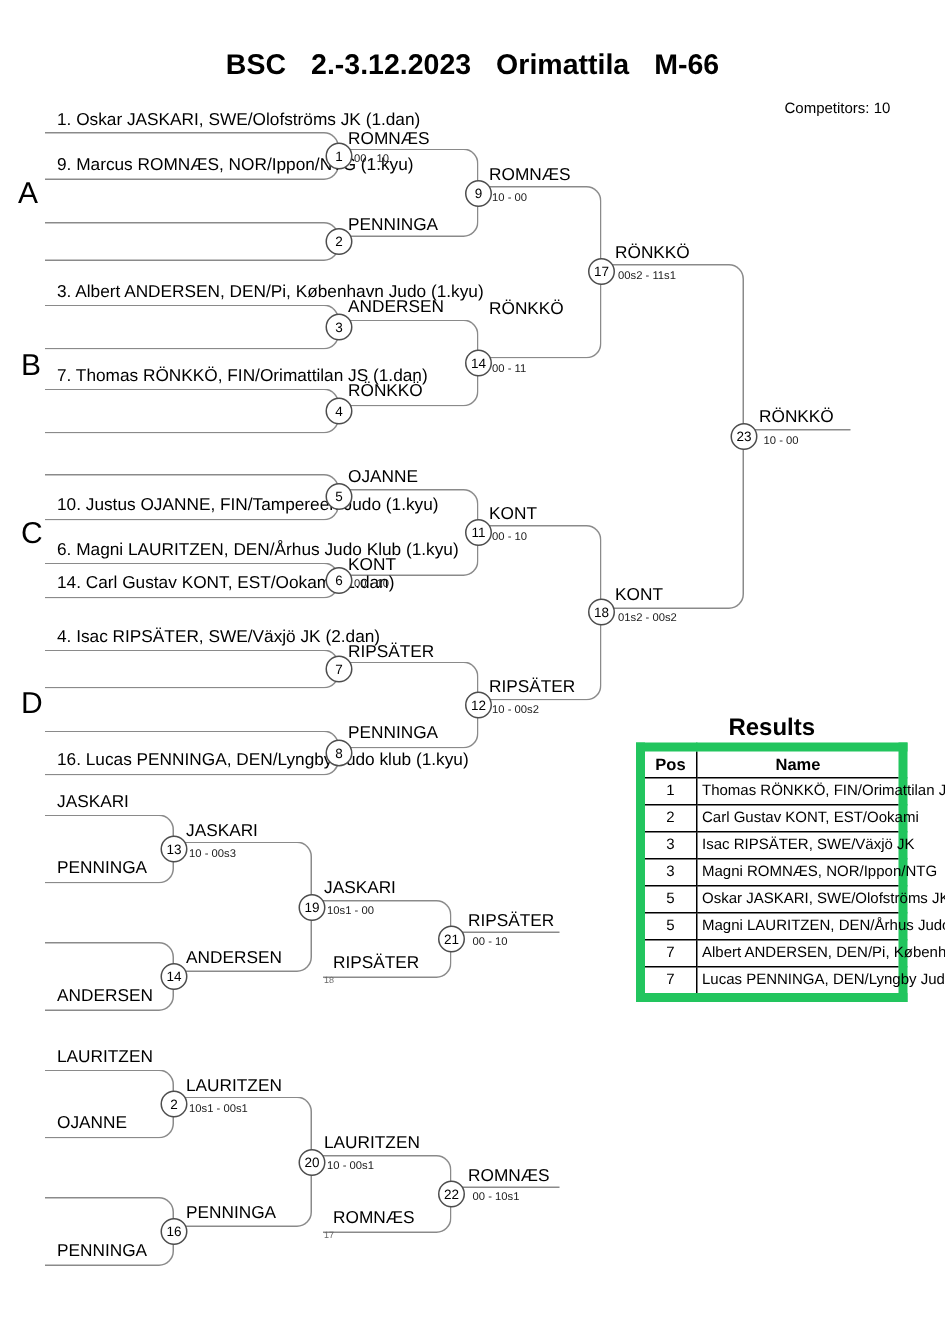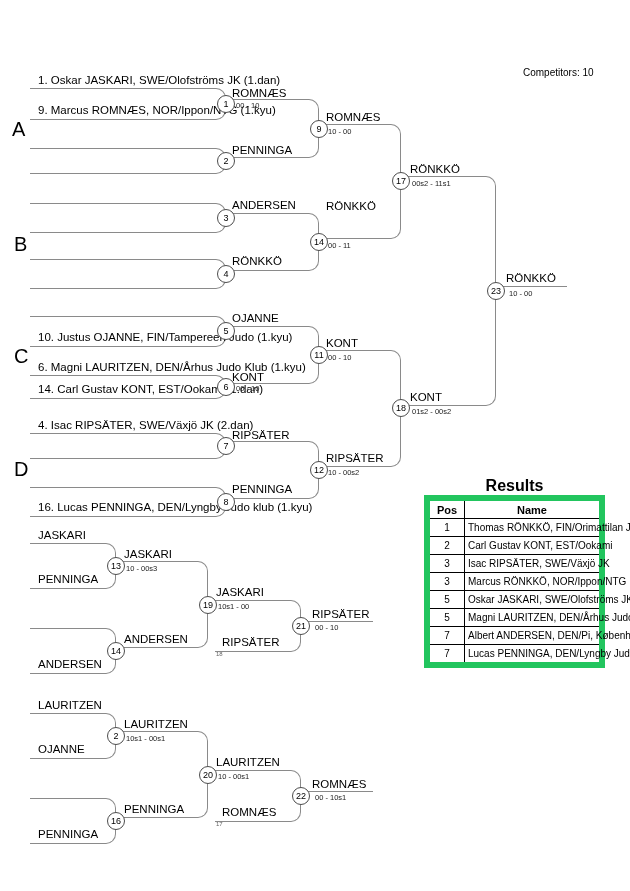--- a/index.html
+++ b/index.html
@@ -26,20 +26,21 @@
   table.results th,table.results td{border:1px solid #000;height:17px;padding:0 3px;
                 white-space:nowrap;font-size:10px;}
   table.results th{font-size:11px;font-weight:bold;text-align:center;}
   .pos-col{width:28px;text-align:center;}
 </style>
 </head>
 <body>
 
 <div id="page">
 
+  <div class="title">BSC 2.-3.12.2023 Orimattila M-66</div>
   <div class="competitors">Competitors: 10</div>
 
   <div class="letter" style="left:12px;top:118px;">A</div>
   <div class="letter" style="left:14px;top:233px;">B</div>
   <div class="letter" style="left:14px;top:345px;">C</div>
   <div class="letter" style="left:14px;top:458px;">D</div>
 
   <div class="join" style="left:30px;top:88px;width:195px;height:30px;"></div>
   <div class="join" style="left:30px;top:148px;width:195px;height:24px;"></div>
   <div class="join" style="left:30px;top:203px;width:195px;height:28px;"></div>
@@ -54,20 +55,22 @@
   <div class="join" style="left:233px;top:326px;width:85px;height:56px;"></div>
   <div class="join" style="left:233px;top:441px;width:85px;height:56px;"></div>
 
   <div class="join" style="left:326px;top:124px;width:74px;height:113px;"></div>
   <div class="join" style="left:326px;top:350px;width:74px;height:115px;"></div>
   <div class="join" style="left:408px;top:176px;width:87px;height:228px;"></div>
   <div class="hline" style="left:502px;top:286px;width:65px;"></div>
 
   <div class="seed" style="left:38px;top:74px;">1. Oskar JASKARI, SWE/Olofströms JK (1.dan)</div>
   <div class="seed" style="left:38px;top:104px;">9. Marcus ROMNÆS, NOR/Ippon/NTG (1.kyu)</div>
+  <div class="seed" style="left:38px;top:189px;">3. Albert ANDERSEN, DEN/Pi, København Judo (1.kyu)</div>
+  <div class="seed" style="left:38px;top:245px;">7. Thomas RÖNKKÖ, FIN/Orimattilan JS (1.dan)</div>
   <div class="seed" style="left:38px;top:331px;">10. Justus OJANNE, FIN/Tampereen Judo (1.kyu)</div>
   <div class="seed" style="left:38px;top:361px;">6. Magni LAURITZEN, DEN/Århus Judo Klub (1.kyu)</div>
   <div class="seed" style="left:38px;top:383px;">14. Carl Gustav KONT, EST/Ookami (1.dan)</div>
   <div class="seed" style="left:38px;top:419px;">4. Isac RIPSÄTER, SWE/Växjö JK (2.dan)</div>
   <div class="seed" style="left:38px;top:501px;">16. Lucas PENNINGA, DEN/Lyngby Judo klub (1.kyu)</div>
 
   <div class="circle" style="left:217px;top:95px;">1</div>
   <div class="circle" style="left:217px;top:152px;">2</div>
   <div class="circle" style="left:217px;top:209px;">3</div>
   <div class="circle" style="left:217px;top:265px;">4</div>
@@ -174,21 +177,21 @@
       <tr>
         <td class="pos-col">2</td>
         <td>Carl Gustav KONT, EST/Ookami</td>
       </tr>
       <tr>
         <td class="pos-col">3</td>
         <td>Isac RIPSÄTER, SWE/Växjö JK</td>
       </tr>
       <tr>
         <td class="pos-col">3</td>
-        <td>Marcus RÖNKKÖ, NOR/Ippon/NTG</td>
+        <td>Magni ROMNÆS, NOR/Ippon/NTG</td>
       </tr>
       <tr>
         <td class="pos-col">5</td>
         <td>Oskar JASKARI, SWE/Olofströms JK</td>
       </tr>
       <tr>
         <td class="pos-col">5</td>
         <td>Magni LAURITZEN, DEN/Århus Judo Klub</td>
       </tr>
       <tr>

